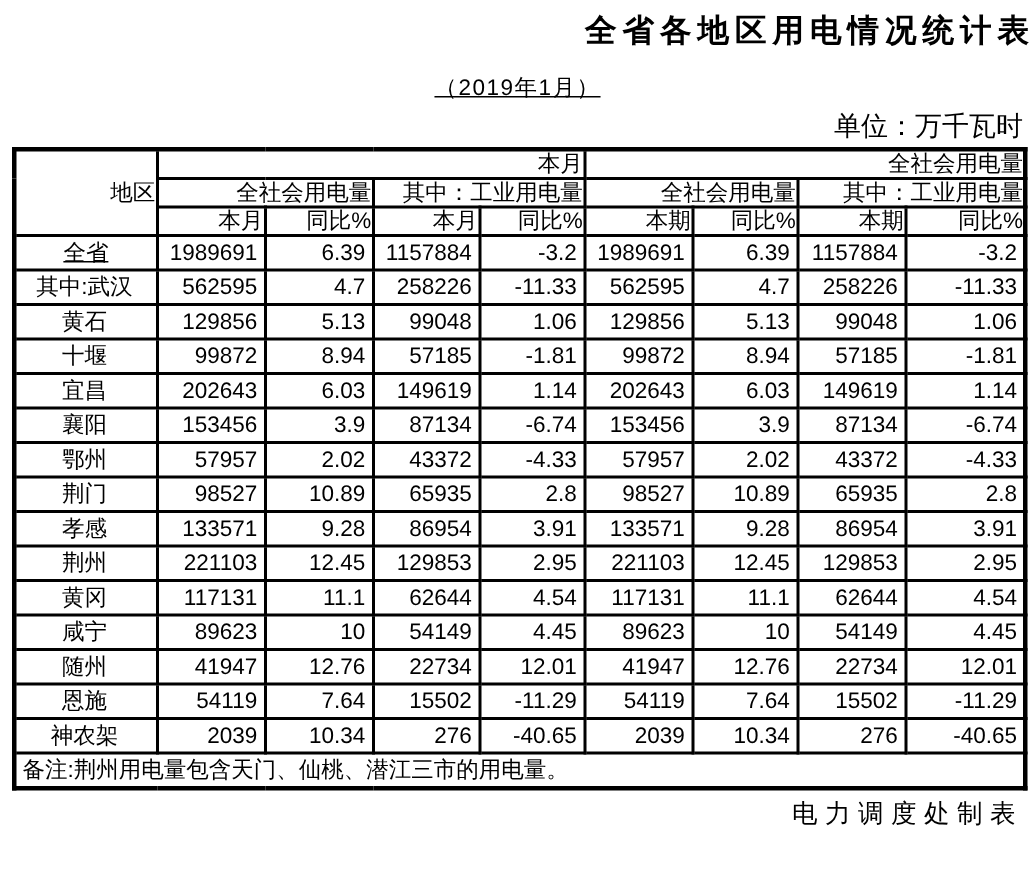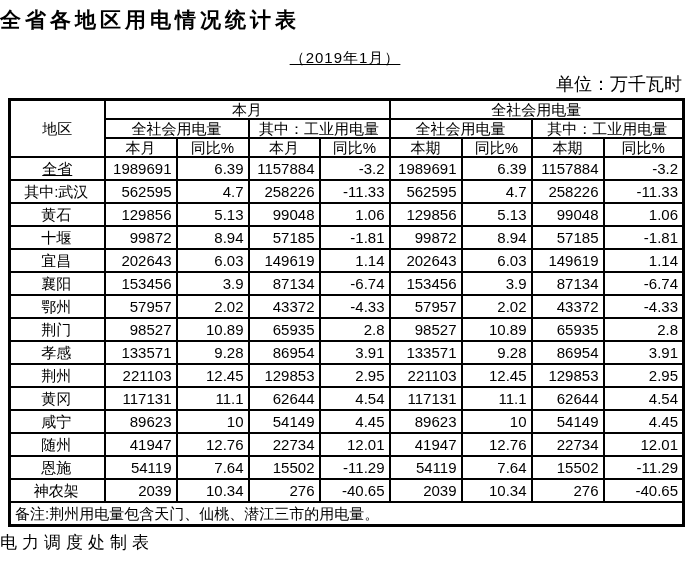--- a/index.html
+++ b/index.html
@@ -5,21 +5,21 @@
   * { box-sizing: border-box; }
   html, body { margin: 0; padding: 0; }
   body {
     width: 690px; height: 585px;
     background: #ffffff; color: #000000;
     font-family: "Liberation Sans", "DejaVu Sans", sans-serif;
     overflow: hidden;
   }
   .page { position: relative; width: 690px; height: 585px; }
   .title {
-    text-align: left;
+    text-align: right;
     padding-top: 6px;
     font-size: 21px;
     font-weight: bold;
     letter-spacing: 4px;
     font-family: Liberation Mono, monospace;
   }
   .subtitle {
     text-align: center;
     margin-top: 15px;
     font-size: 15px;
@@ -39,35 +39,35 @@
     border: 3px solid #000;
   }
   th, td {
     border: 2px solid #000;
     font-weight: normal;
     font-size: 15px;
     padding: 0;
     overflow: hidden;
     white-space: nowrap;
   }
-  thead th { height: 19px; text-align: center; line-height: 17px; }
+  thead th { height: 19px; text-align: right; line-height: 17px; }
   tbody td { height: 23px; line-height: 21px; }
   td.num { text-align: right; padding-right: 4px; }
   td.region { text-align: center; padding-right: 2px; }
   tbody tr:first-child td.region { text-align: center; padding-right: 0; text-decoration: underline; }
   tfoot td.note {
     height: 21px;
     text-align: left;
     padding: 1px 2px 1px 4px;
     font-size: 15px;
     line-height: 19px;
     margin-top: 44px;
   }
   .credit {
-    text-align: left;
+    text-align: right;
     margin: 4px 8px 0 0;
     font-size: 17px;
     letter-spacing: 5px;
     font-family: Liberation Mono, monospace;
   }
 </style>
 </head>
 <body>
 
 <div class="page">

